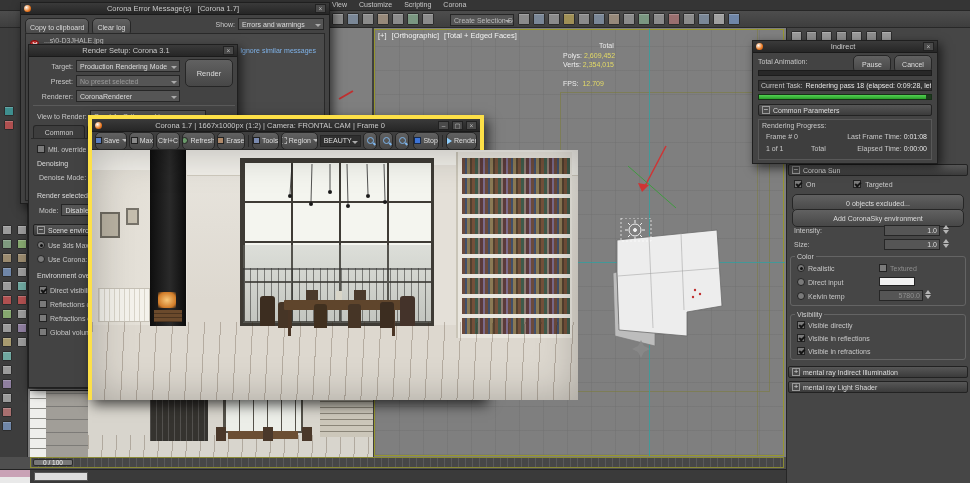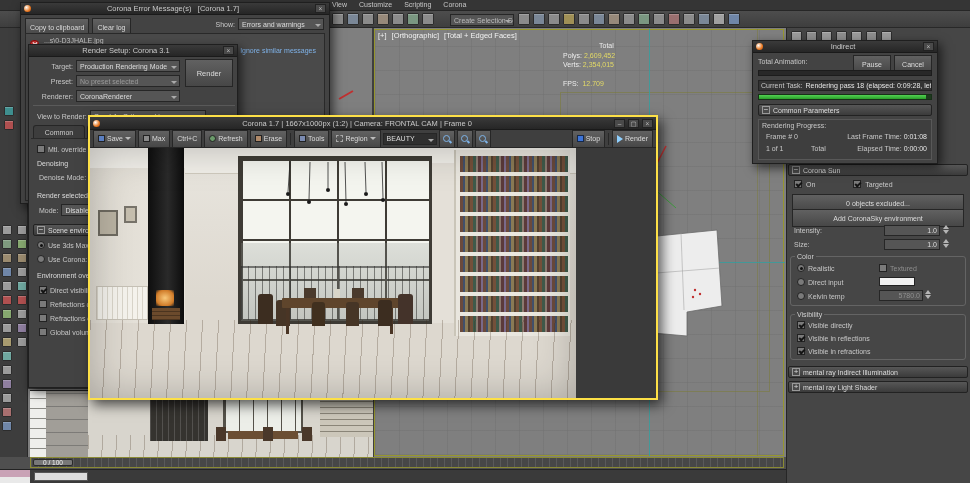--- a/index.html
+++ b/index.html
@@ -7,21 +7,21 @@
 body{position:relative;overflow:hidden;background:#4f4f4f;font-family:"Liberation Sans",sans-serif;font-size:7px;color:#ccc}
 .abs{position:absolute}
 .row{position:absolute;display:flex;align-items:center;gap:3px;white-space:nowrap}
 .lbl{color:#c8c8c8;font-size:7px;white-space:nowrap}
 .win{position:absolute;background:#434343;border:1px solid #1f1f1f;box-shadow:3px 4px 10px rgba(0,0,0,.6)}
 .tb{height:12px;background:linear-gradient(#3a3a3a,#262626);display:flex;align-items:center;gap:3px;padding:0 3px;border-bottom:1px solid #1a1a1a}
 .tb .ttl{flex:1;text-align:center;color:#c9c9c9;font-size:7.5px;white-space:nowrap;overflow:hidden}
 .corona-dot{width:7px;height:7px;border-radius:50%;background:radial-gradient(circle at 35% 35%,#fff,#e87820 60%,#b84a10);flex:none}
 .wbtn{width:11px;height:9px;background:#4a4a4a;border:1px solid #222;color:#bbb;font-size:6.5px;line-height:7px;text-align:center;flex:none}
 .wb-min::before{content:"–"}.wb-max::before{content:"▢"}.wb-close::before{content:"×"}
-.btn{background:linear-gradient(#616161,#474747);border:1px solid #262626;border-radius:0;color:#ddd;font-size:7px;display:inline-flex;align-items:center;justify-content:center;gap:2px;padding:8px 4px;height:12px;white-space:nowrap;overflow:hidden}
+.btn{background:linear-gradient(#616161,#474747);border:1px solid #262626;border-radius:5px;color:#ddd;font-size:7px;display:inline-flex;align-items:center;justify-content:center;gap:2px;padding:8px 4px;height:12px;white-space:nowrap;overflow:hidden}
 .dd{background:#555;border:1px solid #262626;color:#ddd;font-size:7px;display:inline-flex;align-items:center;height:12px;padding:0 10px 0 3px;position:relative;white-space:nowrap;overflow:hidden}
 .dd::after{content:"";position:absolute;right:2px;top:5px;border:3px solid transparent;border-top-color:#aaa}
 .cb{width:8px;height:8px;background:#7a7a7a;border:1px solid #222;flex:none;position:relative}
 .cb.on::after{content:"";position:absolute;left:1px;top:1px;width:4px;height:2px;border-left:2px solid #141414;border-bottom:2px solid #141414;transform:rotate(-45deg)}
 .rb{width:8px;height:8px;border-radius:50%;background:#7a7a7a;border:1px solid #222;flex:none;position:relative}
 .rb.on::after{content:"";position:absolute;left:2px;top:2px;width:3px;height:3px;border-radius:50%;background:#101010}
 .rollout{position:absolute;background:linear-gradient(#575757,#3b3b3b);border:1px solid #222;border-radius:2px;color:#ddd;font-size:7px;display:flex;align-items:center;gap:3px;padding:0 3px;height:12px;white-space:nowrap;overflow:hidden}
 .pm{width:8px;height:8px;border:1px solid #999;background:#4a4a4a;color:#ddd;font-size:8px;line-height:6px;text-align:center;flex:none}
 .pm.minus::before{content:"−"}.pm.plus::before{content:"+"}
 .grp{position:absolute;border:1px solid #646464;border-radius:3px}
@@ -417,21 +417,21 @@
         <span class="lbl">Last Frame Time:</span>
         <span class="lbl" style="color:#e6e6e6">0:01:08</span>
       </div>
     <div class="row" style="right:4px;top:25px;gap:2px">
         <span class="lbl">Elapsed Time:</span>
         <span class="lbl" style="color:#e6e6e6">0:00:00</span>
       </div>
   </div>
 </div>
 
-<div class="abs" style="left:88px;top:115px;width:570px;height:285px;border:2px solid #fde047;background:#3a3a3a;box-shadow:4px 5px 12px rgba(0,0,0,.65);z-index:30">
+<div class="abs" style="left:88px;top:115px;width:396px;height:285px;border:4px solid #fde047;background:#3a3a3a;box-shadow:4px 5px 12px rgba(0,0,0,.65);z-index:30">
   <div class="tb" style="height:13px">
     <span class="corona-dot"></span>
     <span class="ttl">Corona 1.7 | 1667x1000px (1:2) | Camera: FRONTAL CAM | Frame 0</span>
     <span class="wbtn wb-min"></span>
     <span class="wbtn wb-max"></span>
     <span class="wbtn wb-close"></span>
   </div>
   <div style="height:18px;background:#3f3f3f;border-bottom:1px solid #262626;display:flex;align-items:center;gap:2px;padding:0 3px">
     <span class="btn">
         <span class="mini" style="background:#5a7ec0"></span>

